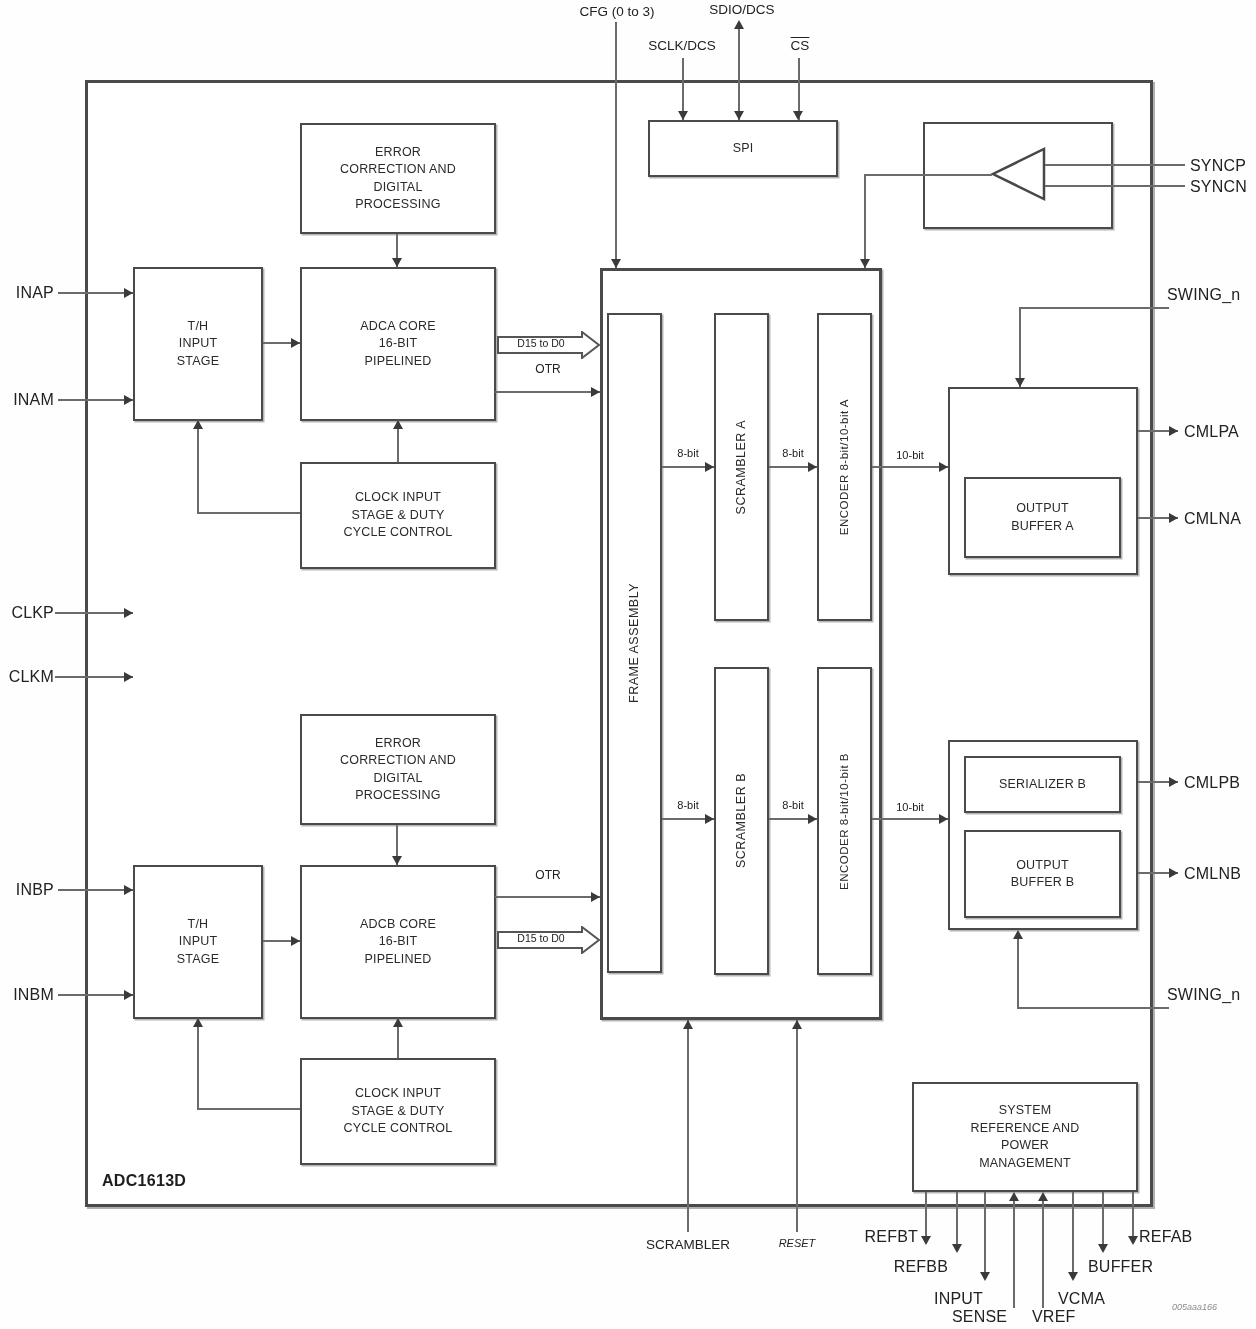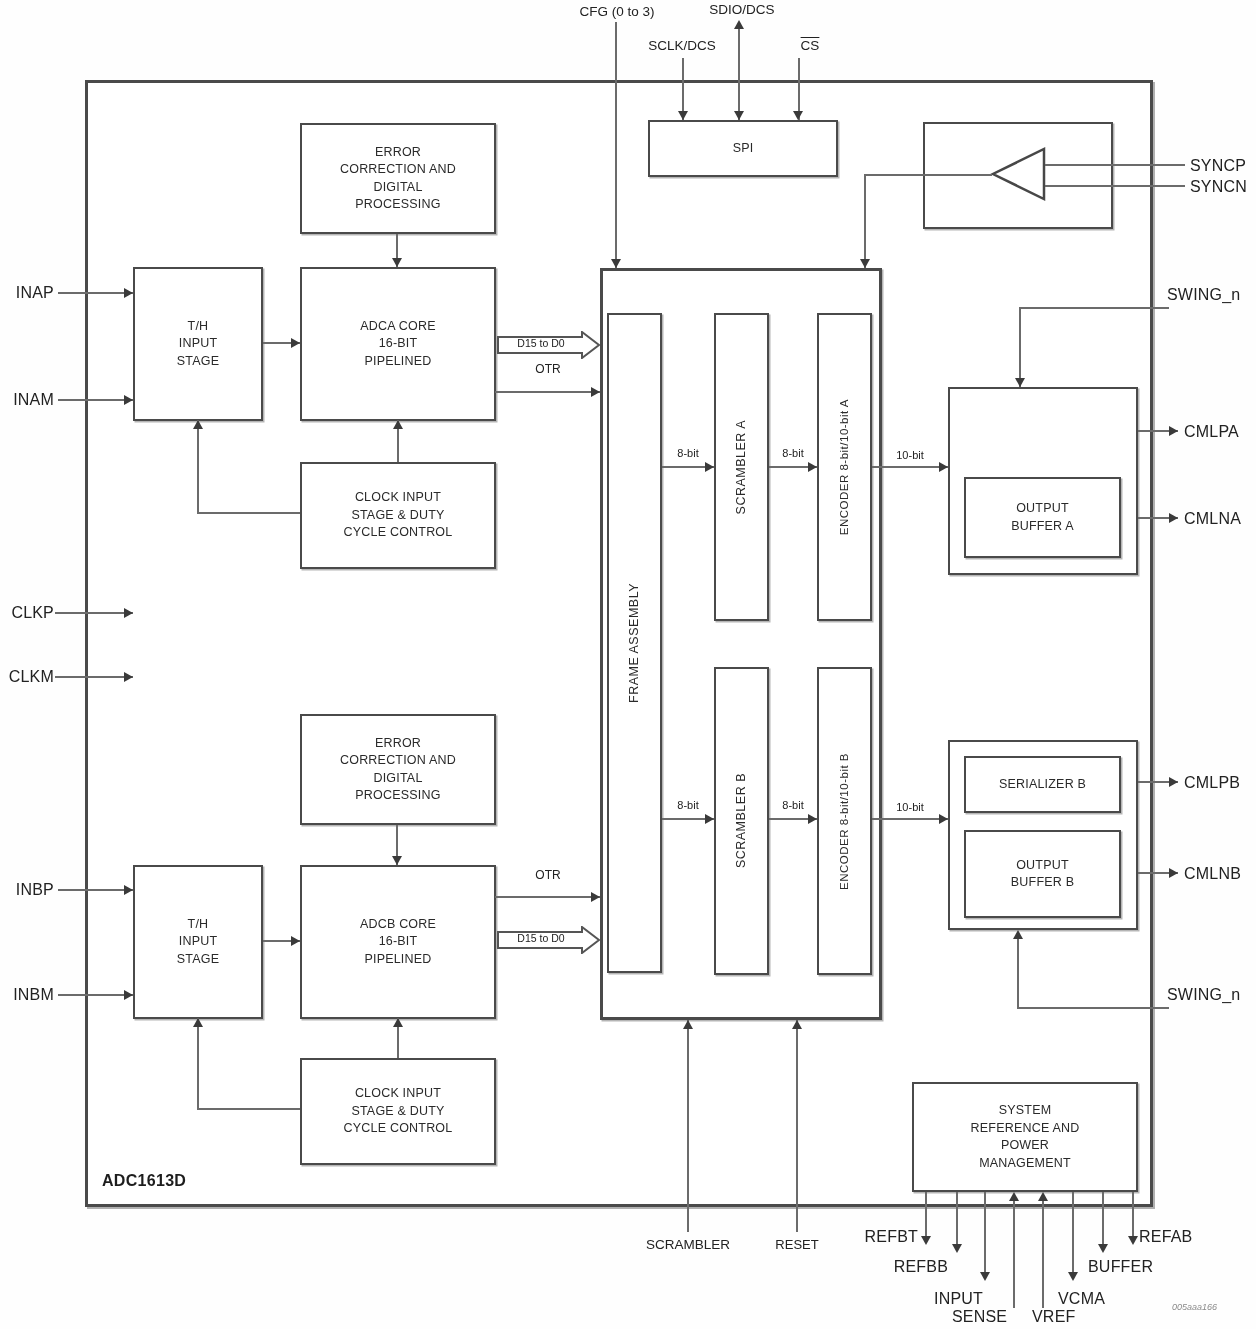--- a/index.html
+++ b/index.html
@@ -60,21 +60,21 @@
     white-space: nowrap;
   }
   .buslabel {
     position: absolute;
     font-size: 10.5px;
     color: #222;
     text-align: center;
     white-space: nowrap;
   }
   .right { text-align: right; }
-  .overline { text-decoration: overline; margin-left: 10px; }
+  .overline { text-decoration: overline; }
   .chipname { position: absolute; font-size: 16px; font-weight: bold; color: #1d1d1d; letter-spacing: .3px; }
   .figcode { position: absolute; font-size: 9px; font-style: italic; color: #8a8a8a; }
 </style>
 </head>
 <body>
 
 <div id="canvas">
 
   <div class="box thick" style="left:85px;top:80px;width:1068px;height:1127px;box-shadow:2px 2px 0 #b0b0b0;"></div>
   <div class="chipname" style="left:102px;top:1172px;">ADC1613D</div>
@@ -291,21 +291,21 @@
   <div class="ah ah-u" style="left:393px;top:1018px;"></div>
   <div class="wire h" style="left:197px;top:1108px;width:103px;"></div>
   <div class="wire v" style="left:197px;top:1018px;height:92px;"></div>
   <div class="ah ah-u" style="left:193px;top:1018px;"></div>
 
   <div class="wire v" style="left:687px;top:1020px;height:212px;"></div>
   <div class="ah ah-u" style="left:683px;top:1020px;"></div>
   <div class="slabel" style="left:628px;top:1237px;width:120px;font-size:13.5px;">SCRAMBLER</div>
   <div class="wire v" style="left:796px;top:1020px;height:212px;"></div>
   <div class="ah ah-u" style="left:792px;top:1020px;"></div>
-  <div class="slabel" style="left:766px;top:1237px;width:62px;font-size:13px;">RESET</div>
+  <div class="slabel" style="left:766px;top:1237px;width:62px;font-size:11px;font-style:italic;">RESET</div>
 
   <div class="box" style="left:912px;top:1082px;width:226px;height:110px;">
     <span>SYSTEM
 REFERENCE AND
 POWER
 MANAGEMENT</span>
   </div>
 
   <div class="wire v" style="left:925px;top:1192px;height:44px;"></div>
   <div class="ah ah-d" style="left:921px;top:1236px;"></div>

